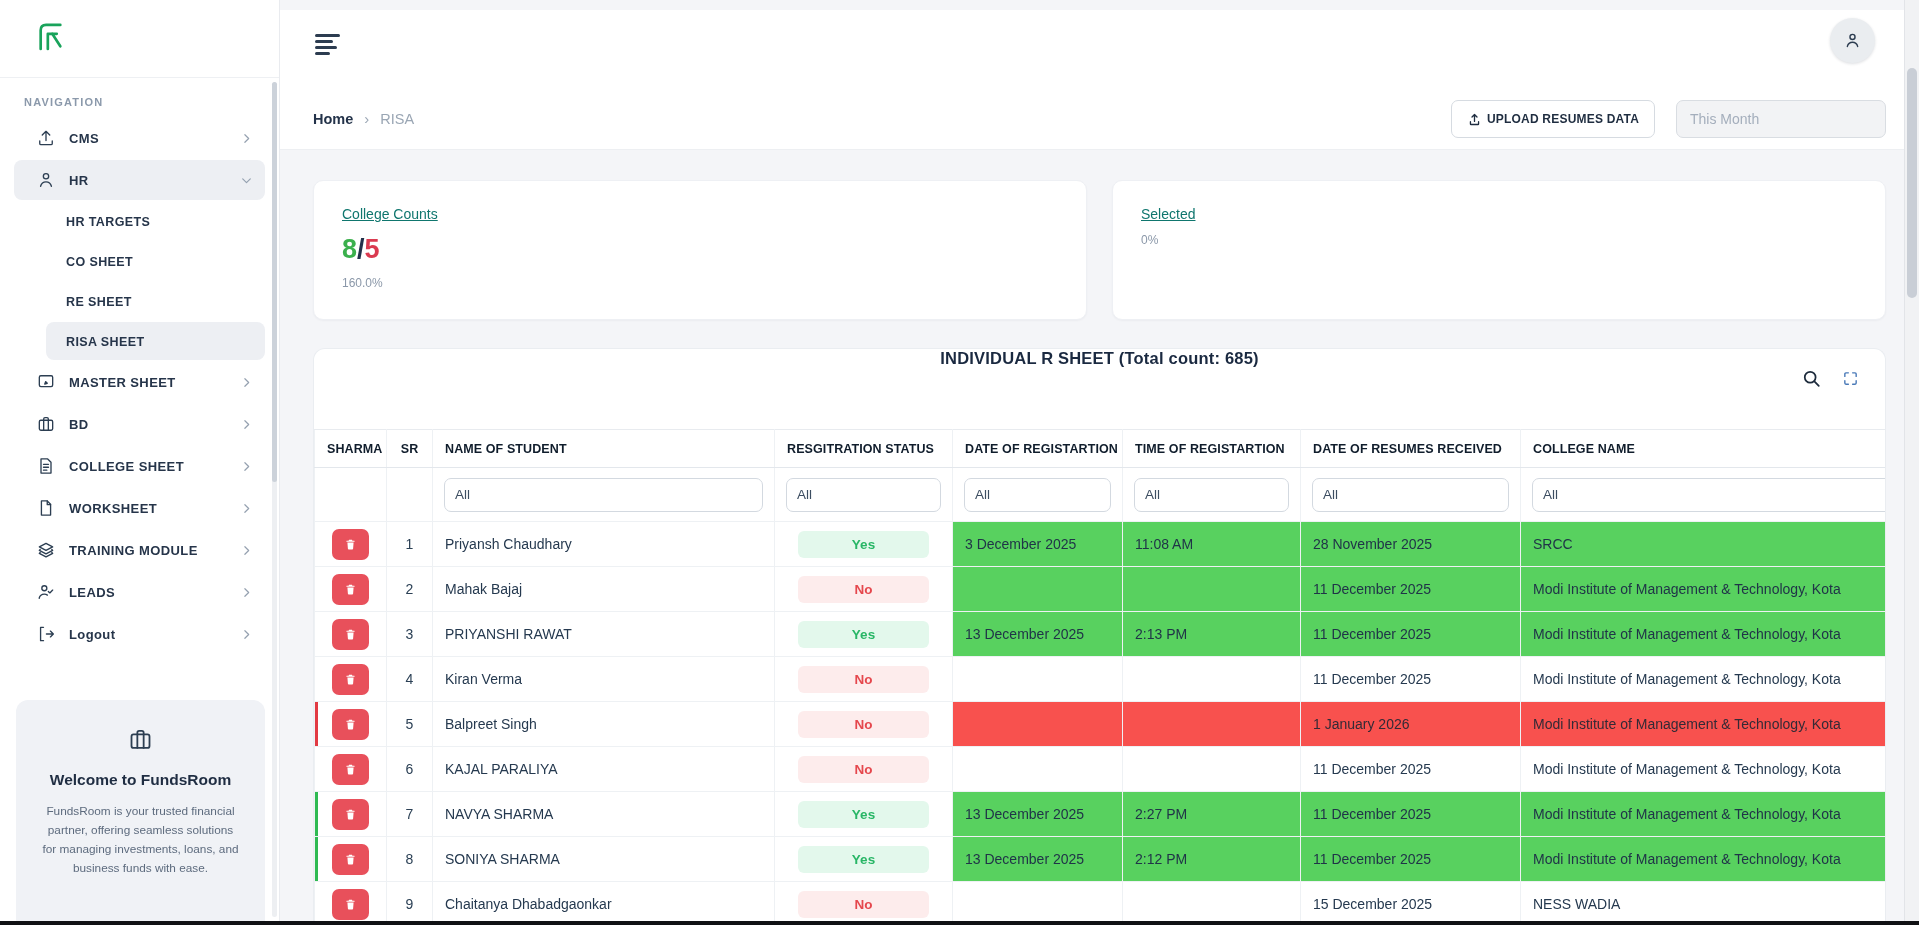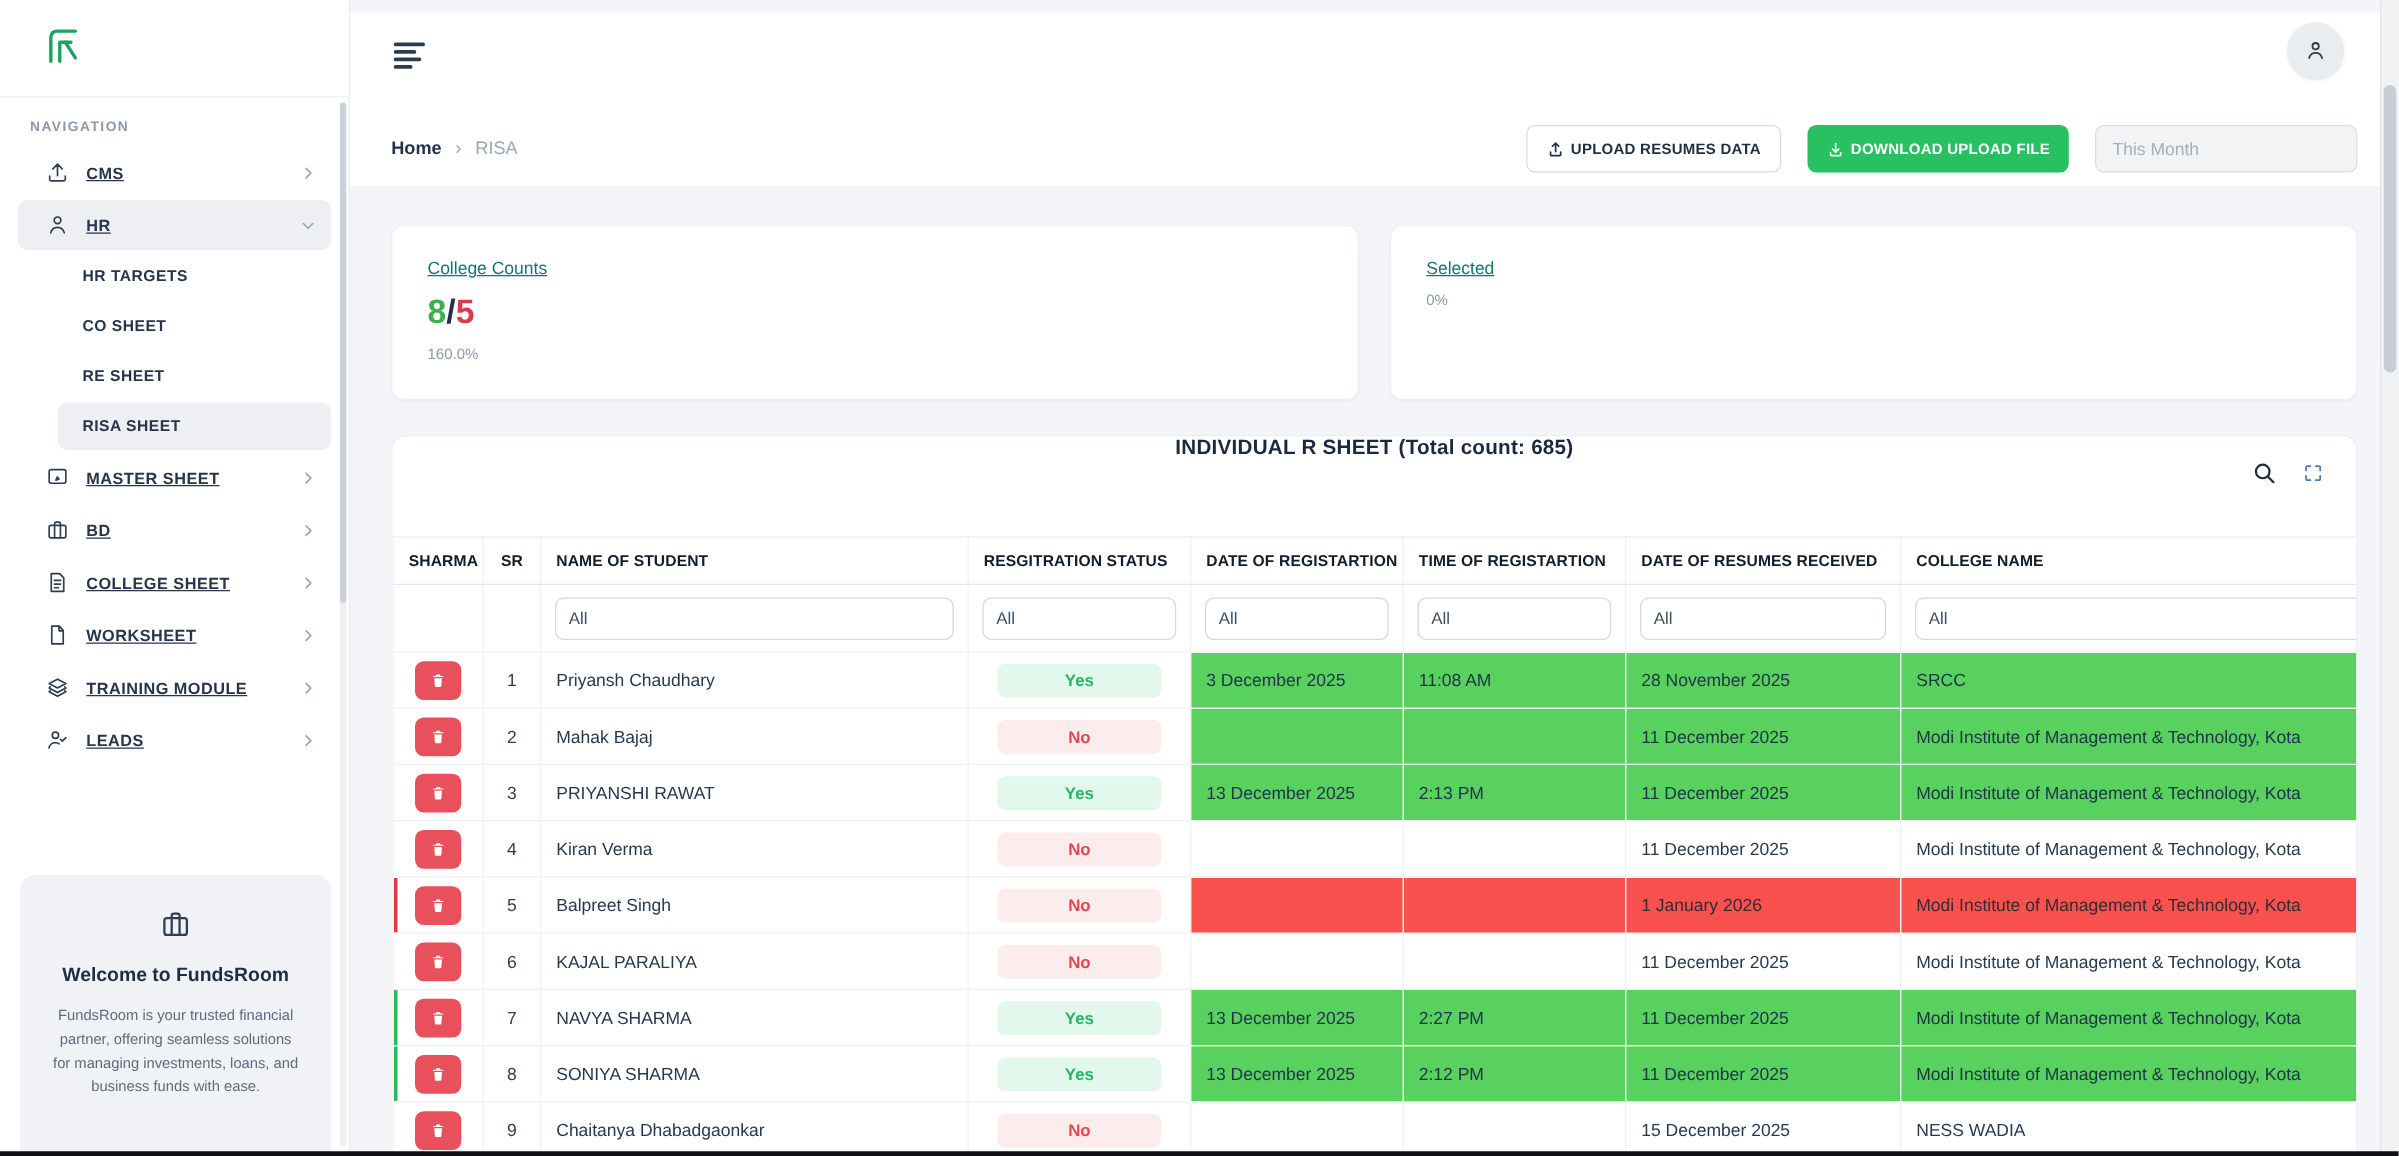--- a/index.html
+++ b/index.html
@@ -9,21 +9,21 @@
     font-family:"Liberation Sans", sans-serif; background:#f4f5f8; color:#25394f;
   }
   
   .sidebar { position:absolute; left:0; top:0; width:280px; height:925px; background:#fff;
     border-right:1px solid #e9ebef; overflow:hidden; z-index:10; }
   .logo-area { height:78px; display:flex; align-items:center; padding-left:38px; border-bottom:1px solid #eef0f3; }
   .logo-area svg { width:25px; height:29px; fill:none; stroke:#19a35b; stroke-width:3; stroke-linecap:round; stroke-linejoin:round; }
   .nav-section { margin:18px 24px 10px; font-size:11px; font-weight:700; color:#8b99ab; letter-spacing:1.2px; }
   .nav-item { display:flex; align-items:center; gap:13px; margin:2px 14px; padding:10px 12px 10px 22px; border-radius:8px; cursor:pointer; }
   .nav-item.active { background:#edeff3; }
-  .item-label { font-size:13px; font-weight:700; color:#26354a; letter-spacing:.4px;text-decoration:underline; }
+  .item-label { font-size:13px; font-weight:700; color:#26354a; letter-spacing:.4px; }
   .nav-item .icon svg { width:20px; height:20px; stroke:#2c3e52; stroke-width:1.6; fill:none; stroke-linecap:round; stroke-linejoin:round; display:block; }
   .icon { display:inline-flex; }
   .chev { margin-left:auto; }
   .nav-item .chev svg { width:13px; height:13px; stroke:#95a1b0; stroke-width:2.2; }
   .nav-sub { margin:2px 14px 2px 46px; padding:10px 10px 10px 20px; border-radius:8px; cursor:pointer; }
   .nav-sub.active { background:#edeff3; }
   .sub-label { font-size:12.5px; font-weight:700; color:#26354a; letter-spacing:.4px; }
   .side-scroll { position:absolute; top:82px; bottom:8px; right:2px; width:5px; border-radius:3px; background:#edeff2; }
   .side-thumb { width:5px; height:400px; background:#ccd2da; border-radius:3px; }
   .welcome { position:absolute; left:16px; right:14px; top:700px; height:240px; background:#f0f2f6;
@@ -224,20 +224,34 @@
             <path d="M3.8 19.5c.8-3.2 3.2-4.9 6.2-4.9 1.4 0 2.7.4 3.7 1.1M14.8 11.3l1.8 1.8 3.4-3.4"></path>
           </svg>
         </span>
         <span class="item-label">LEADS</span>
         <span class="icon chev">
           <svg viewBox="0 0 24 24">
             <path d="m9 5 7 7-7 7"></path>
           </svg>
         </span>
       </div>
+      <div class="nav-item">
+        <span class="icon ">
+          <svg viewBox="0 0 24 24">
+            <path d="M9 4H5.5v16H9"></path>
+            <path d="M12.5 12h8M17.3 8.5 20.8 12l-3.5 3.5"></path>
+          </svg>
+        </span>
+        <span class="item-label">Logout</span>
+        <span class="icon chev">
+          <svg viewBox="0 0 24 24">
+            <path d="m9 5 7 7-7 7"></path>
+          </svg>
+        </span>
+      </div>
     </nav>
   <div class="side-scroll">
       <div class="side-thumb"></div>
     </div>
   <div class="welcome">
     <span class="icon">
       <svg viewBox="0 0 24 24">
           <rect x="4" y="7.5" width="16" height="12" rx="1.8"></rect>
           <path d="M9.2 7.5V6a1.6 1.6 0 0 1 1.6-1.6h2.4A1.6 1.6 0 0 1 14.8 6v1.5M9.2 7.5v12M14.8 7.5v12"></path>
         </svg>
@@ -270,28 +284,20 @@
     </div>
     <div class="actions">
       <button class="btn-upload">
         <span class="icon">
           <svg viewBox="0 0 24 24">
               <path d="M12 15V4.5M8 8l4-4 4 4M5.5 15.5V19a1 1 0 0 0 1 1h11a1 1 0 0 0 1-1v-3.5"></path>
             </svg>
         </span>
         <span>UPLOAD RESUMES DATA</span>
       </button>
-      <button class="btn-download">
-        <span class="icon">
-          <svg viewBox="0 0 24 24">
-              <path d="M12 4.5V15M8 11.5l4 4 4-4M5.5 16v3a1 1 0 0 0 1 1h11a1 1 0 0 0 1-1v-3"></path>
-            </svg>
-        </span>
-        <span>DOWNLOAD UPLOAD FILE</span>
-      </button>
       <input class="month-input" placeholder="This Month" style="">
     </div>
   </header>
 
   <section class="content">
     <div class="cards">
       <div class="card">
         <div class="card-title">College Counts</div>
         <div class="card-value">
           <span class="v-green">8</span><span class="v-sep">/</span><span class="v-red">5</span>

